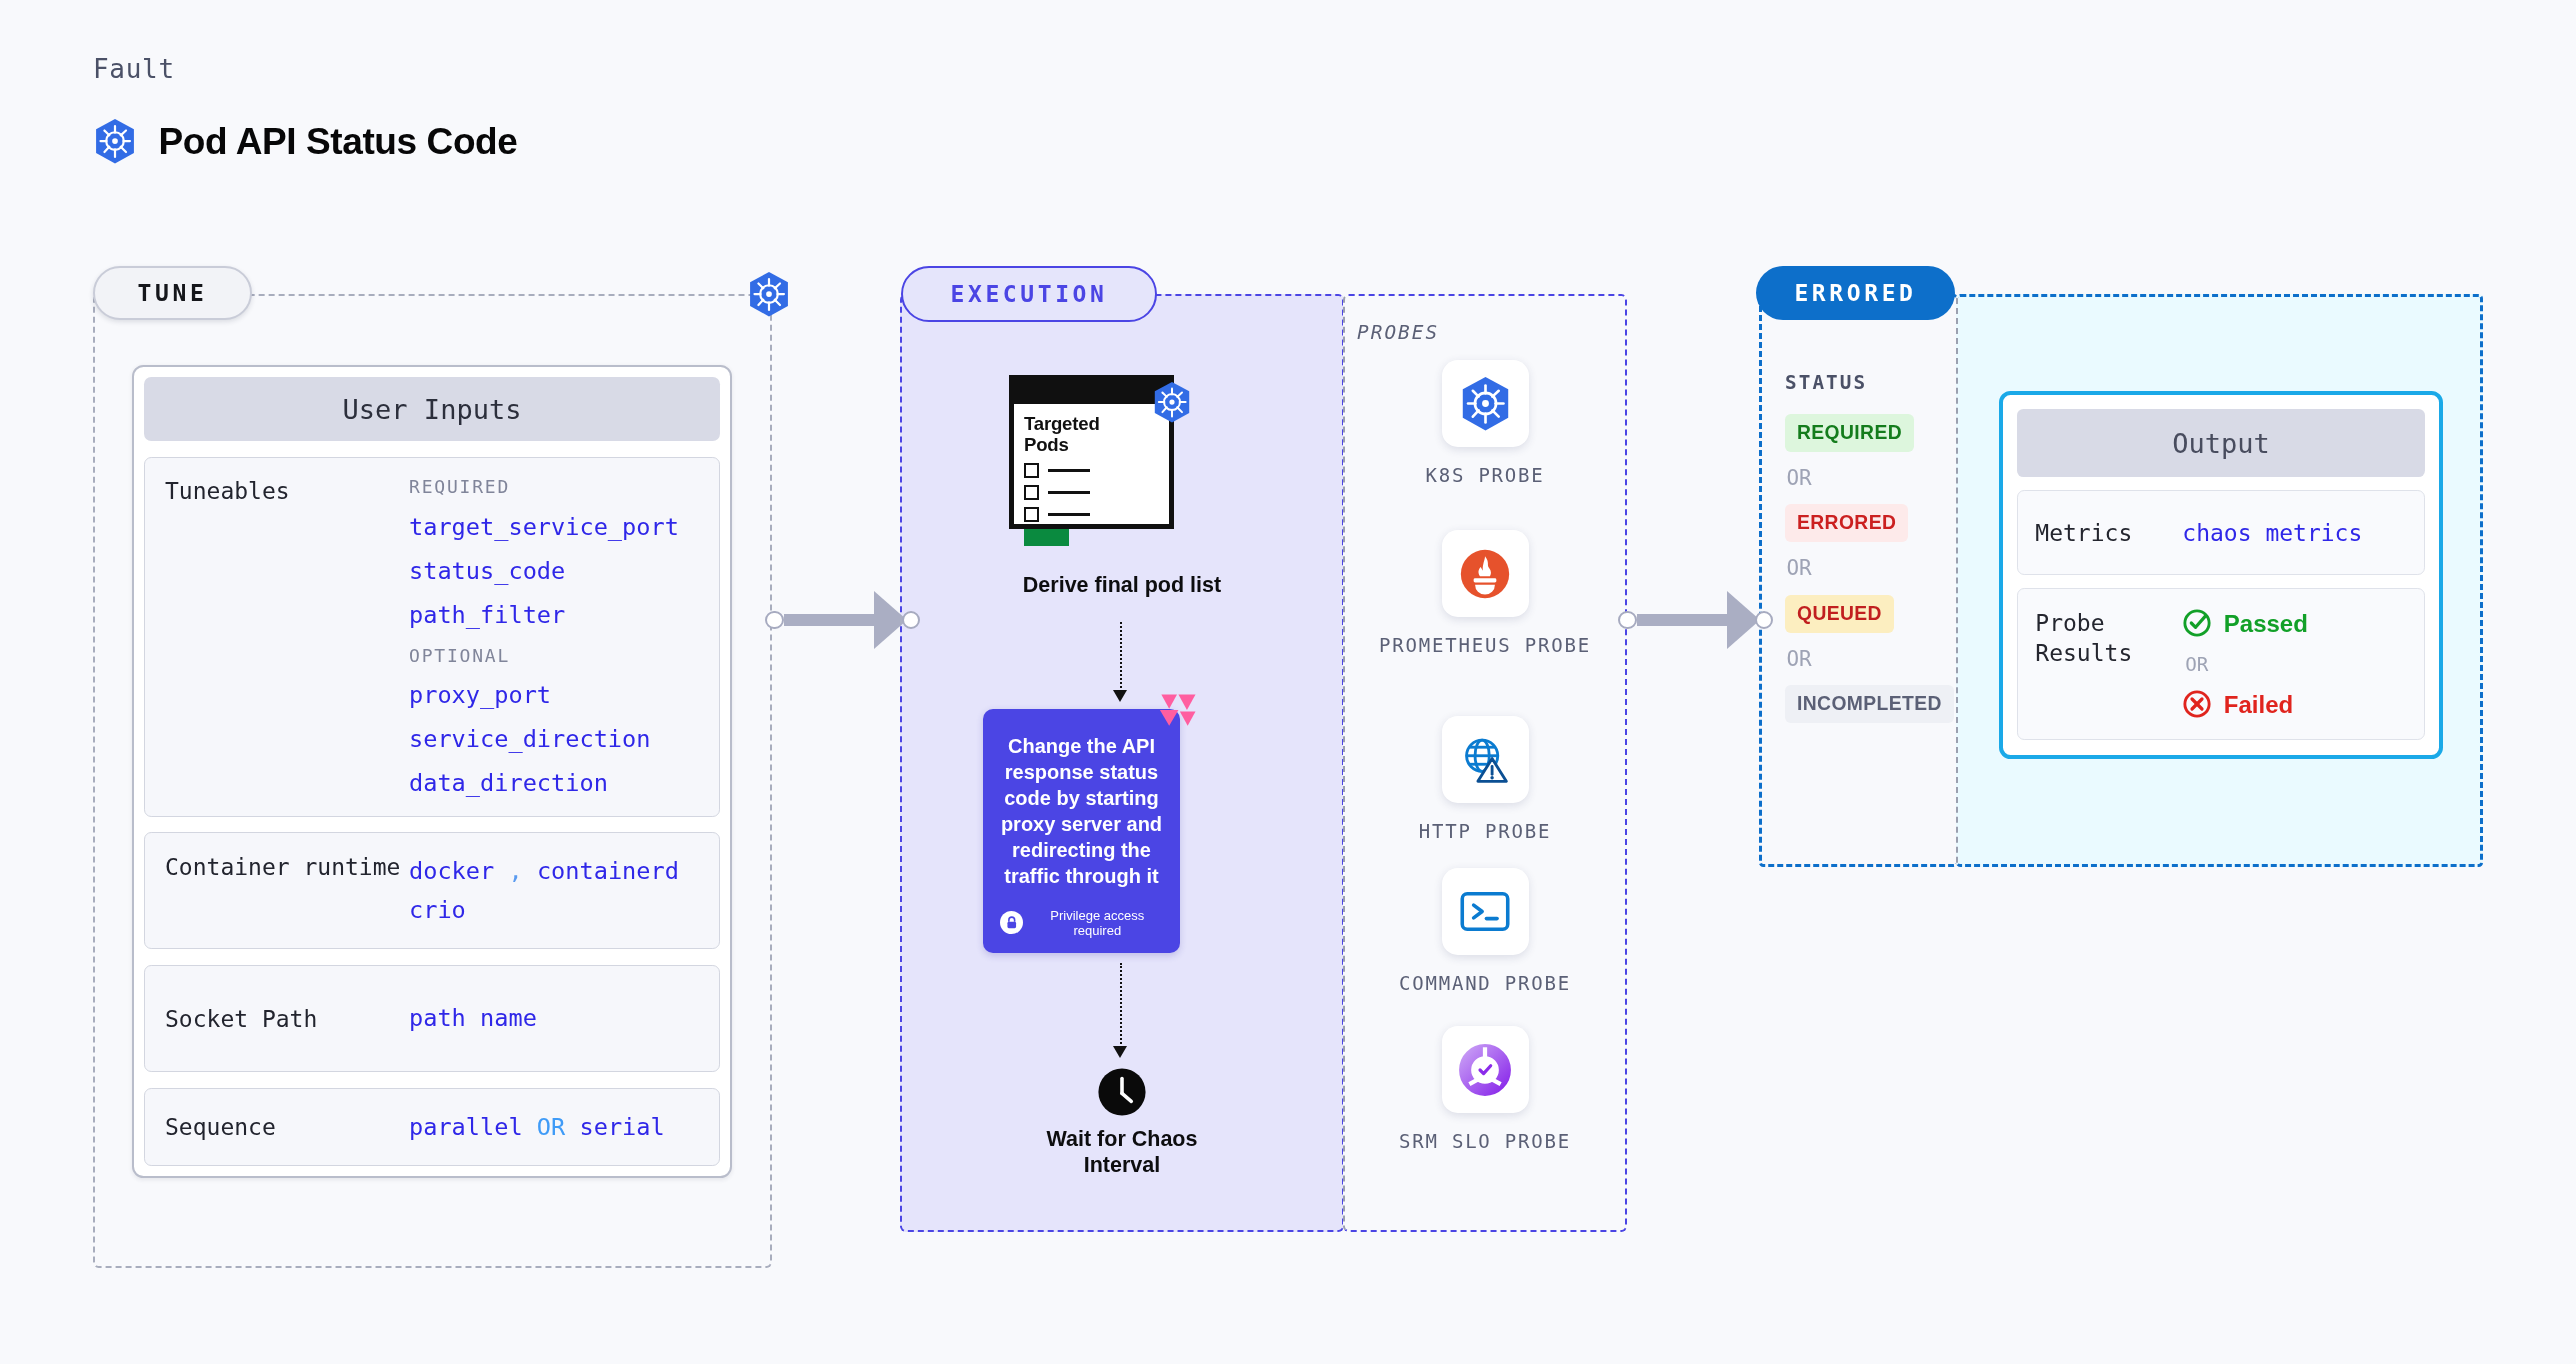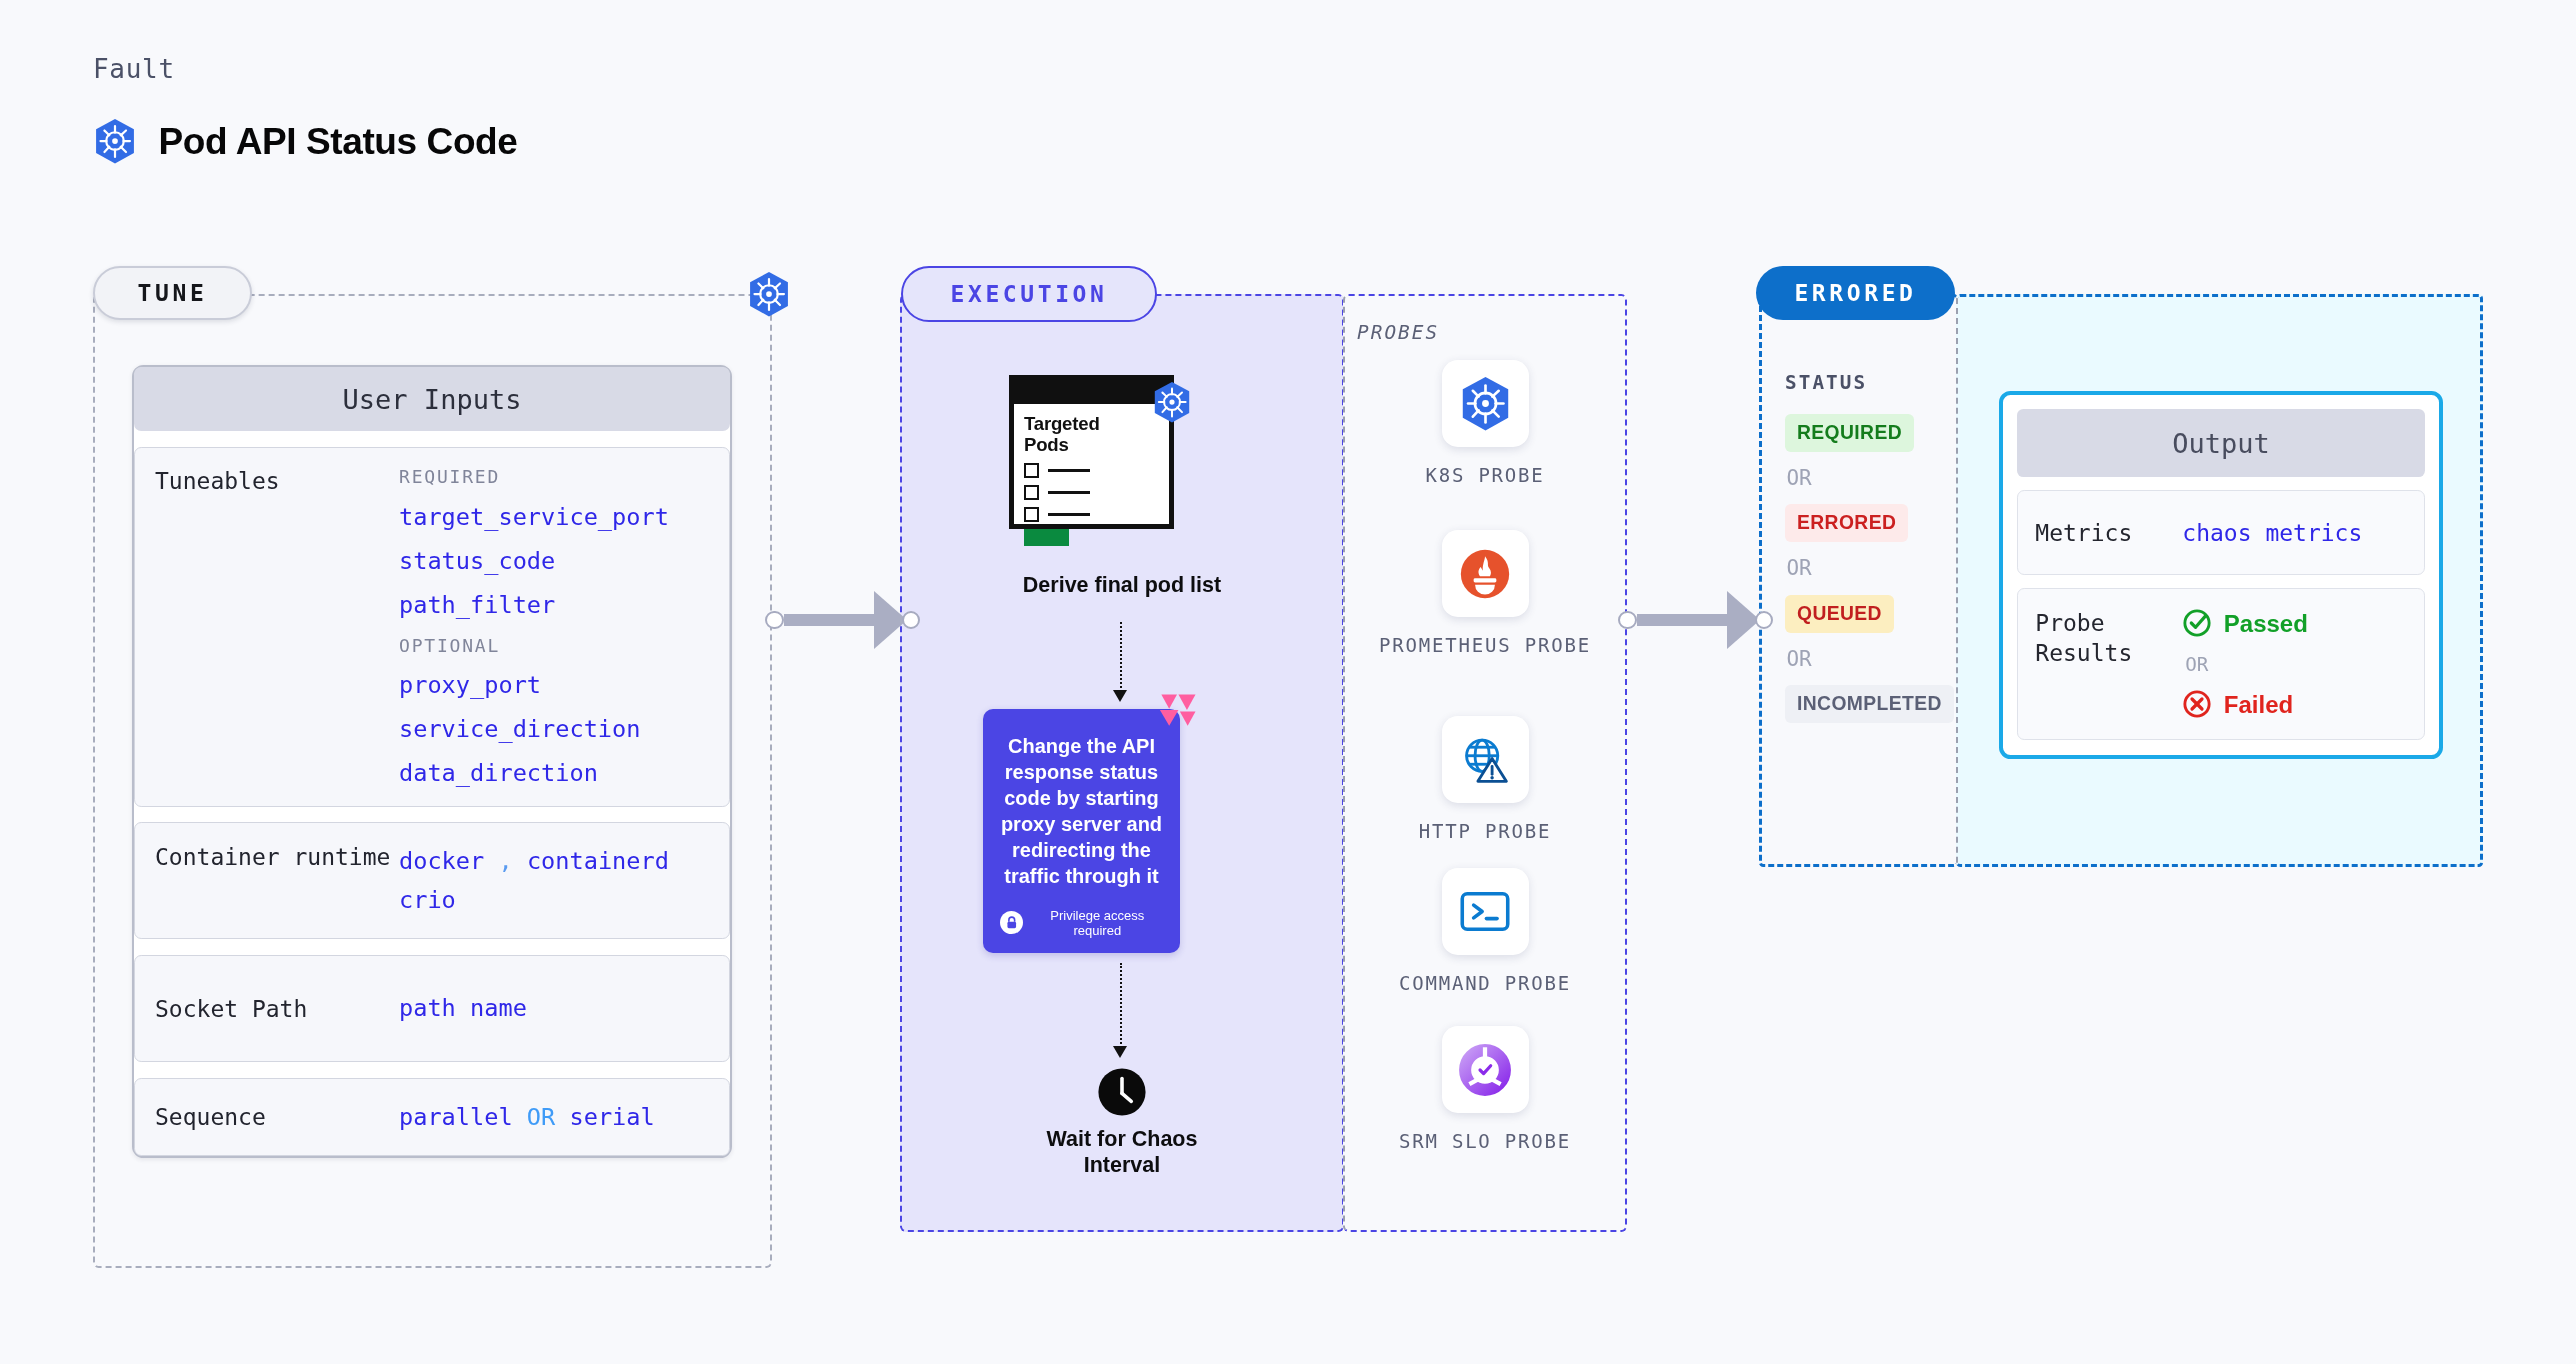--- a/index.html
+++ b/index.html
@@ -83,21 +83,21 @@
   .arrow-head {
     width: 0; height: 0; flex: none;
     border-top: 29px solid transparent; border-bottom: 29px solid transparent;
     border-left: 33px solid #aaaec3; margin-left: -1.4px;
   }
 
   
   .ui-card {
     position: absolute; left: 132px; top: 365px; width: 600px;
     background: #ffffff; border: 2.1px solid #b9bdcb; border-radius: 11.5px;
-    padding: 0; box-shadow: 0 1.4px 4.3px rgba(40,45,70,.09);
+    padding: 10px; box-shadow: 0 1.4px 4.3px rgba(40,45,70,.09);
   }
   .ui-head {
     background: #d8dae6; border-radius: 7.2px; height: 64px;
     display: flex; align-items: center; justify-content: center;
     font-family: "DejaVu Sans Mono", monospace; font-size: 27px; color: #2c2f3c;
   }
   .ui-sec {
     margin-top: 15.8px; border: 1.4px solid #d3d6e0; border-radius: 7.2px;
     background: #f6f7fb; padding: 18.6px 18.6px 18.6px 20px;
     display: flex; align-items: flex-start;

